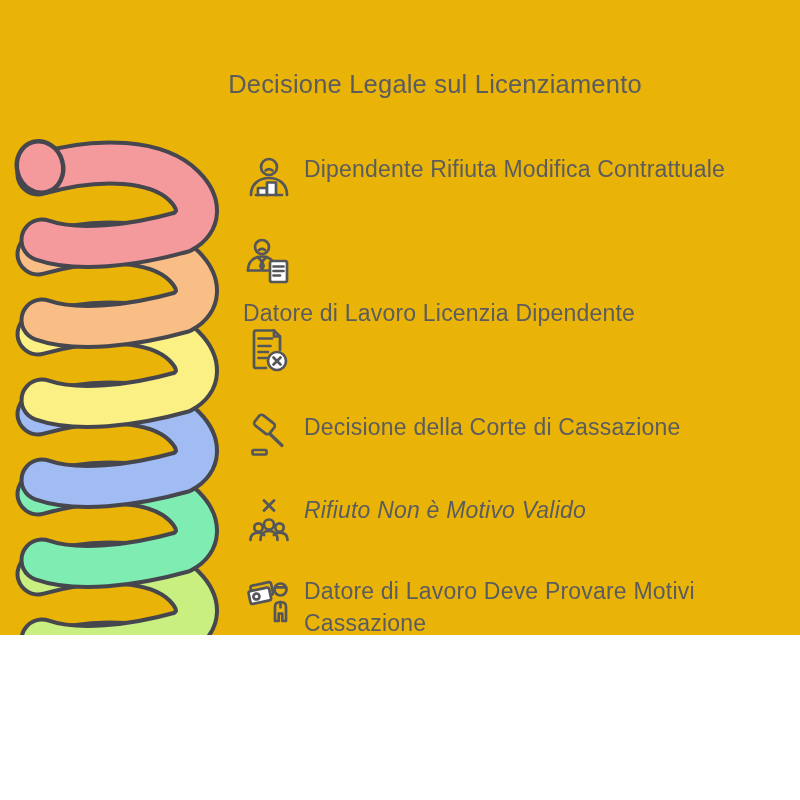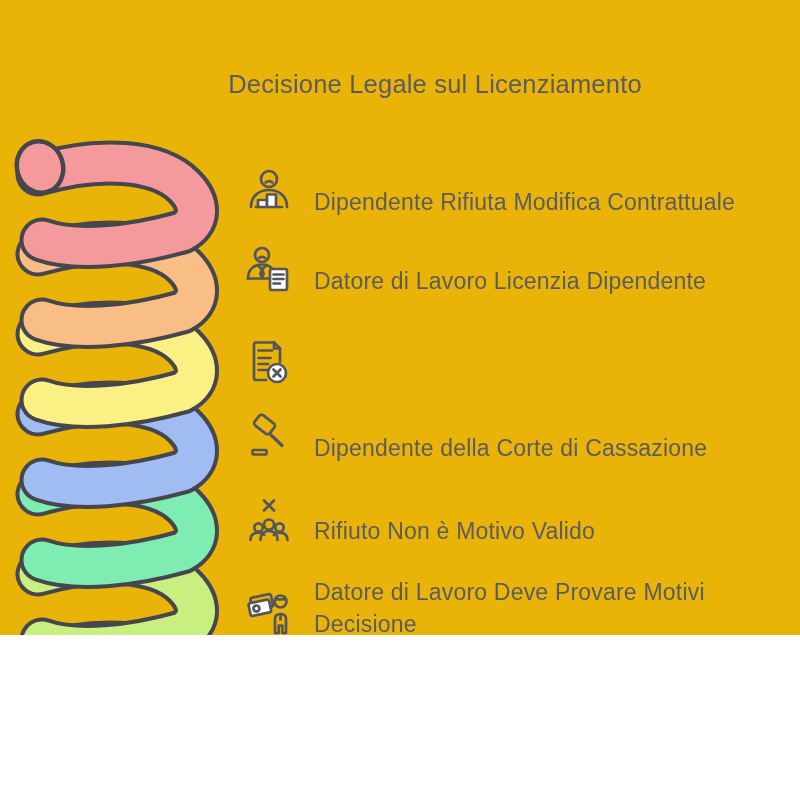--- a/index.html
+++ b/index.html
@@ -5,35 +5,35 @@
   html,body{margin:0;padding:0;background:#fff;}
   .canvas{
     position:relative;width:800px;height:635px;background:#eab308;
     font-family:"Liberation Sans",sans-serif;overflow:hidden;
   }
   .title{
     position:absolute;left:70px;top:70px;width:730px;
     text-align:center;font-size:25.5px;color:#5B5C5E;letter-spacing:.2px;
   }
   .spiral{position:absolute;left:0;top:0;}
-  .row{position:absolute;left:243px;display:flex;align-items:flex-end;gap:19px;}
+  .row{position:absolute;left:243px;display:flex;align-items:flex-start;gap:9px;}
   .icon{flex:0 0 52px;width:52px;height:52px;}
   .ic circle,.ic path,.ic rect,.ic ellipse{
     stroke:#55565A;stroke-width:2.7;fill:none;
     stroke-linecap:round;stroke-linejoin:round;
   }
   .ic .wf{fill:#ffffff;}
   .label{font-size:23px;line-height:31.5px;color:#5B5C5E;letter-spacing:.2px;}
   .narrow .label{max-width:435px;}
   .wide .label{max-width:472px;}
   .r1{top:154px;min-height:64px;}
-  .r2{top:245px;min-height:52px;}
+  .r2{top:237px;min-height:52px;flex-direction:column;}
   .r3{top:325px;min-height:64px;}
   .r4{top:412px;min-height:52px;}
-  .r5{top:495px;min-height:52px;}
+  .r5{top:495px;min-height:52px;font-style:italic;}
   .r6{top:576px;min-height:64px;}
   .r7{top:657px;min-height:64px;}
 </style>
 </head>
 <body>
 
 <div class="canvas">
 
   <svg id="spiral-svg" class="spiral" width="235" height="760" viewBox="0 0 235 760">
       <path d="M 38 654 C 100 636, 158 640, 184 666 C 201 683, 201 702, 182 712 C 132 726, 76 732, 42 720" fill="none" stroke="#46464E" stroke-width="45" stroke-linecap="round"></path>
@@ -94,21 +94,21 @@
       <path d="M30.5 32.5 L37.5 39.5 M37.5 32.5 L30.5 39.5"></path>
     </svg>
   </div>
 
   <div class="row r4 wide">
     <svg class="icon ic" viewBox="0 0 52 52">
       <rect x="12" y="6" width="19" height="13" rx="3" transform="rotate(38 21.5 12.5)"></rect>
       <path d="M27 22 L39 33.5" style="stroke-width:3.2"></path>
       <rect x="9.5" y="38" width="14" height="4.5" rx="1"></rect>
     </svg>
-    <div class="label">Dipendente della Corte di Cassazione</div>
+    <div class="label">Decisione della Corte di Cassazione</div>
   </div>
 
   <div class="row r5 wide">
     <svg class="icon ic" viewBox="0 0 52 52">
       <path d="M21 5.5 L31 15.5 M31 5.5 L21 15.5"></path>
       <circle cx="26" cy="29.5" r="5"></circle>
       <circle cx="15.5" cy="32.5" r="4.2"></circle>
       <circle cx="36.5" cy="32.5" r="4.2"></circle>
       <path d="M7.5 45 C7.5 40 10.5 37.6 15.5 37.6 C18 37.6 20 38.5 21.2 40"></path>
       <path d="M44.5 45 C44.5 40 41.5 37.6 36.5 37.6 C34 37.6 32 38.5 30.8 40"></path>
@@ -122,21 +122,21 @@
       <g transform="rotate(-12 18 18)">
         <rect x="9" y="8" width="21" height="13" rx="2"></rect>
         <rect class="wf" x="6" y="13" width="21" height="13" rx="2"></rect>
         <circle cx="13" cy="19.5" r="3"></circle>
       </g>
       <circle cx="37.5" cy="13.5" r="6"></circle>
       <path d="M32.4 11.3 H42.6"></path>
       <path d="M32 45 V31 Q32 26 37.5 26 Q43 26 43 31 V45 H39.3 V37.5 H35.7 V45 Z"></path>
       <path d="M37.5 26 V31.5"></path>
     </svg>
-    <div class="label">Datore di Lavoro Deve Provare Motivi Decisione</div>
+    <div class="label">Datore di Lavoro Deve Provare Motivi Cassazione</div>
   </div>
 
   <div class="row r7 narrow">
     <svg class="icon ic" viewBox="0 0 52 52">
       <path d="M7 19 L43 10.5"></path>
       <circle cx="25.5" cy="14" r="2.2"></circle>
       <path d="M25.5 16.5 V41"></path>
       <path d="M17.5 41.5 H33.5"></path>
       <path d="M7 19 L3 26.5 H11 Z"></path>
       <path d="M2 27 A 5.3 5.3 0 0 0 12.2 27"></path>

